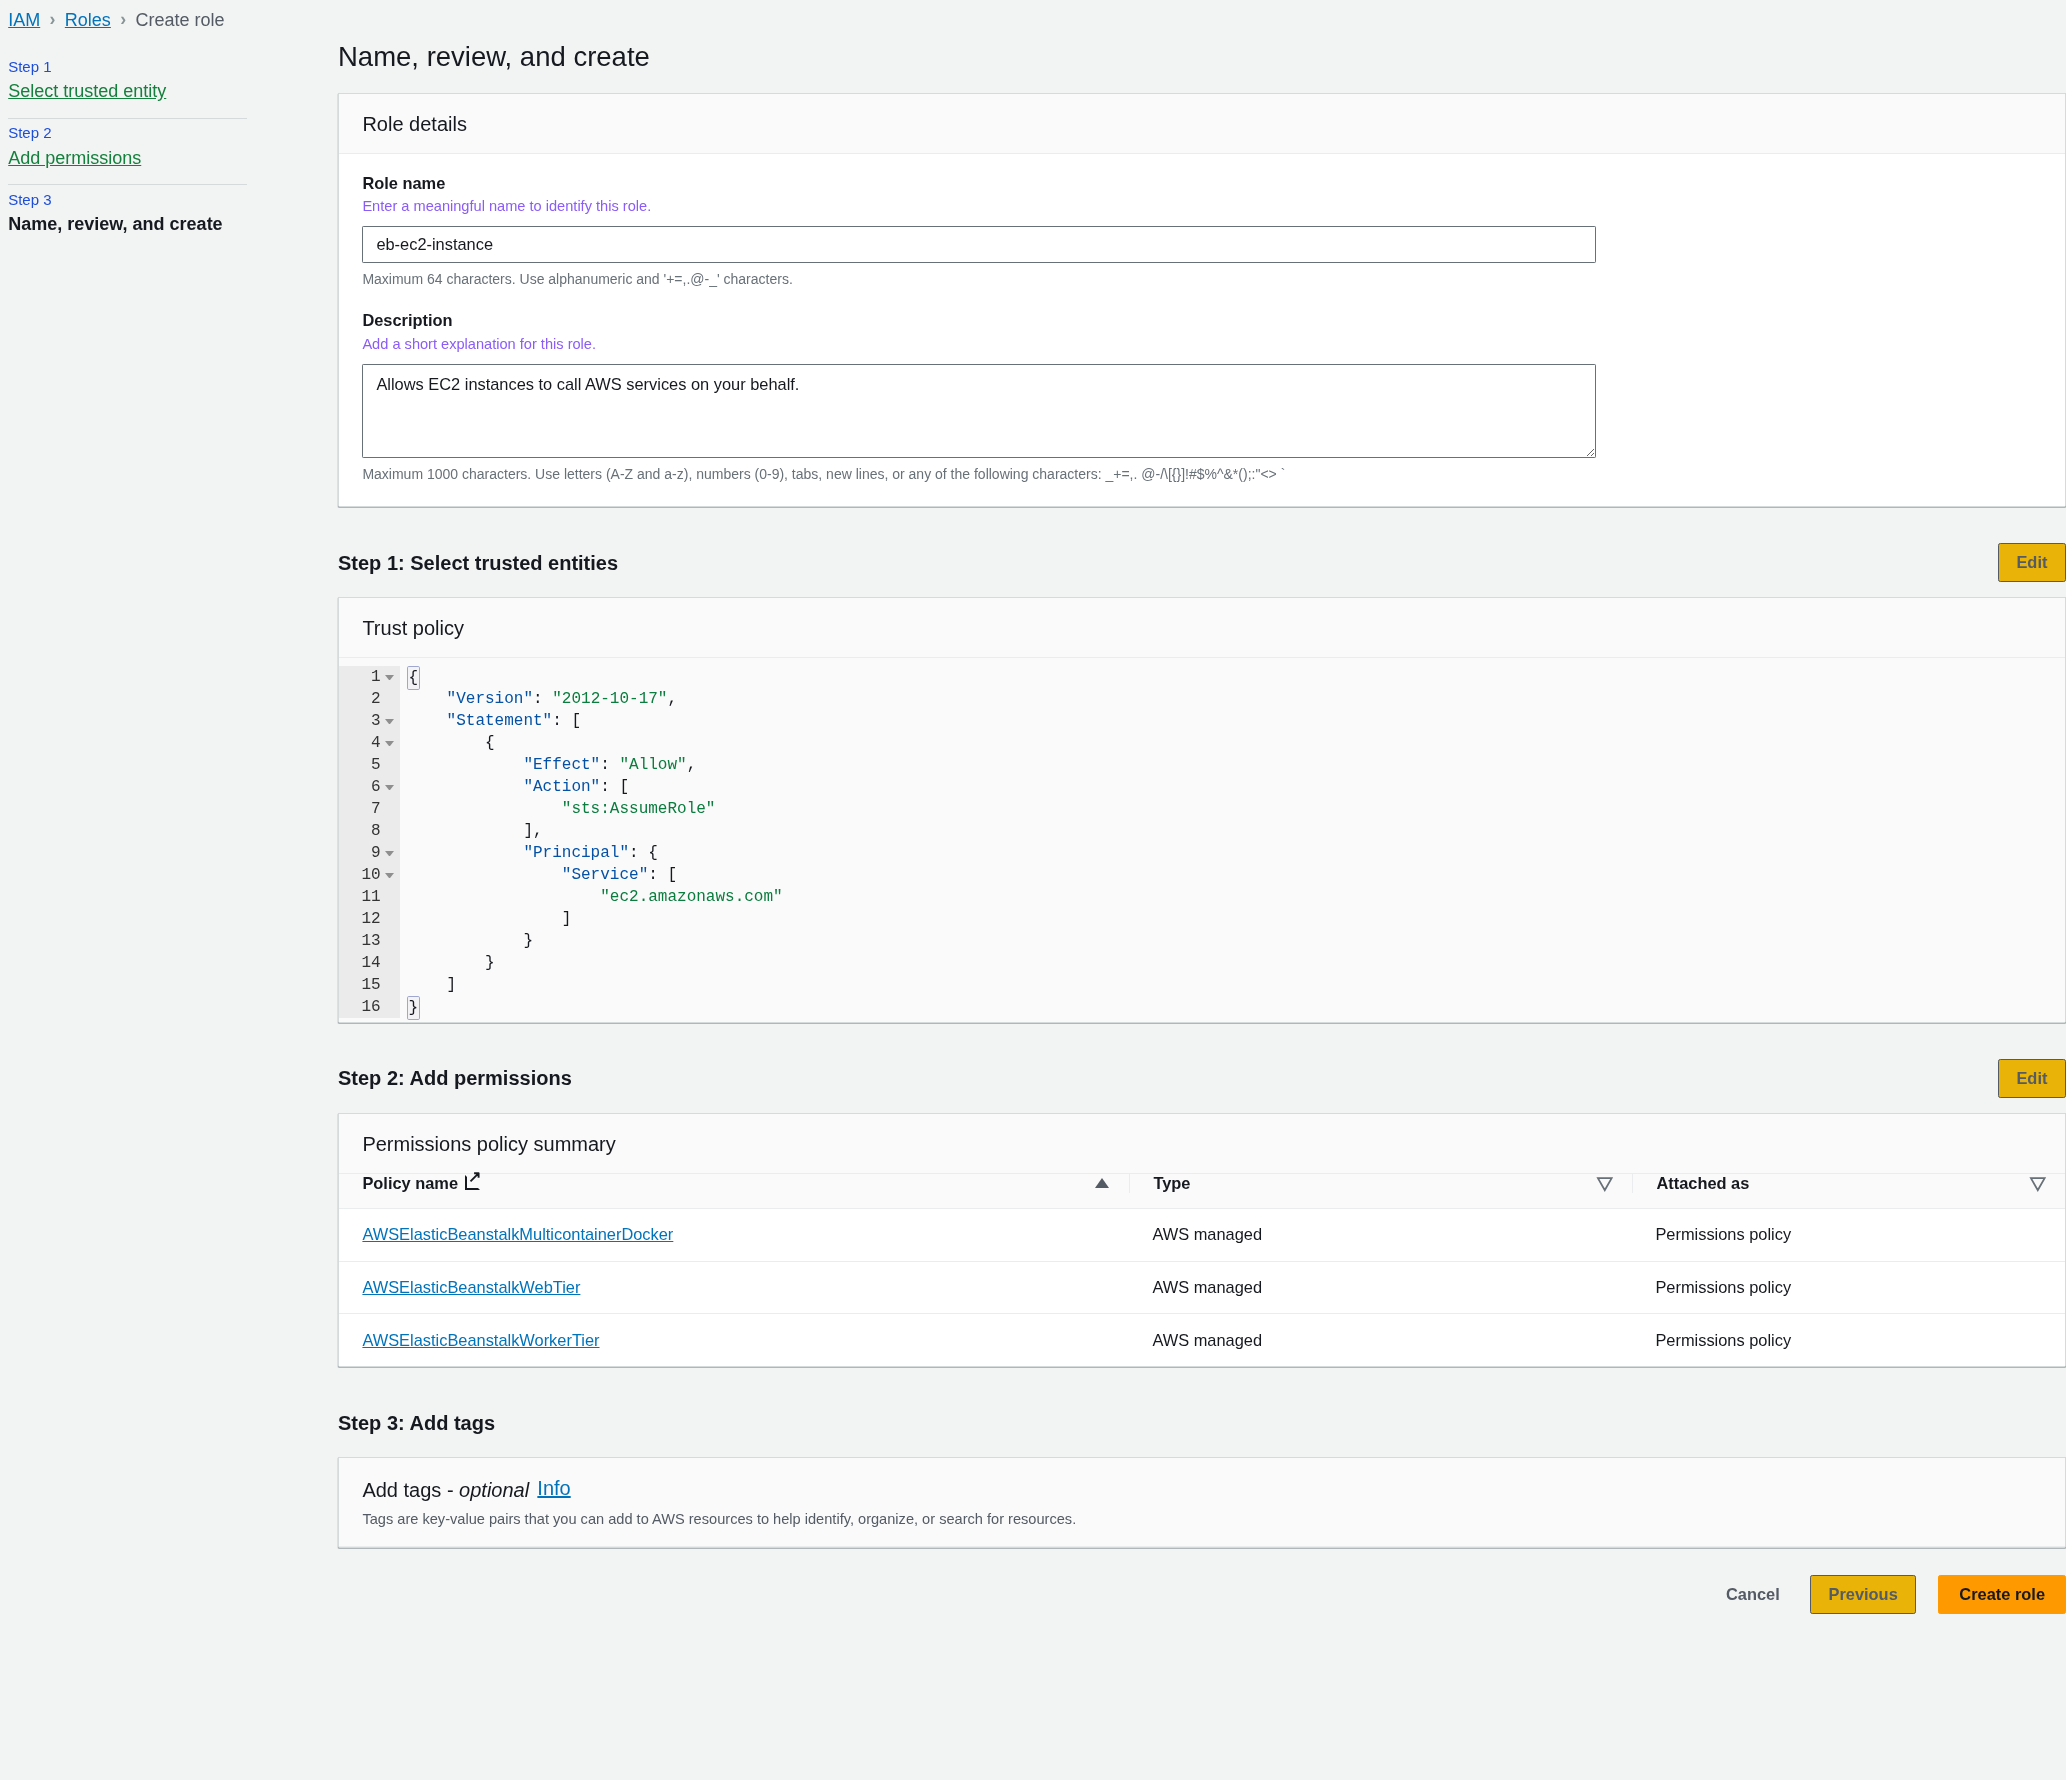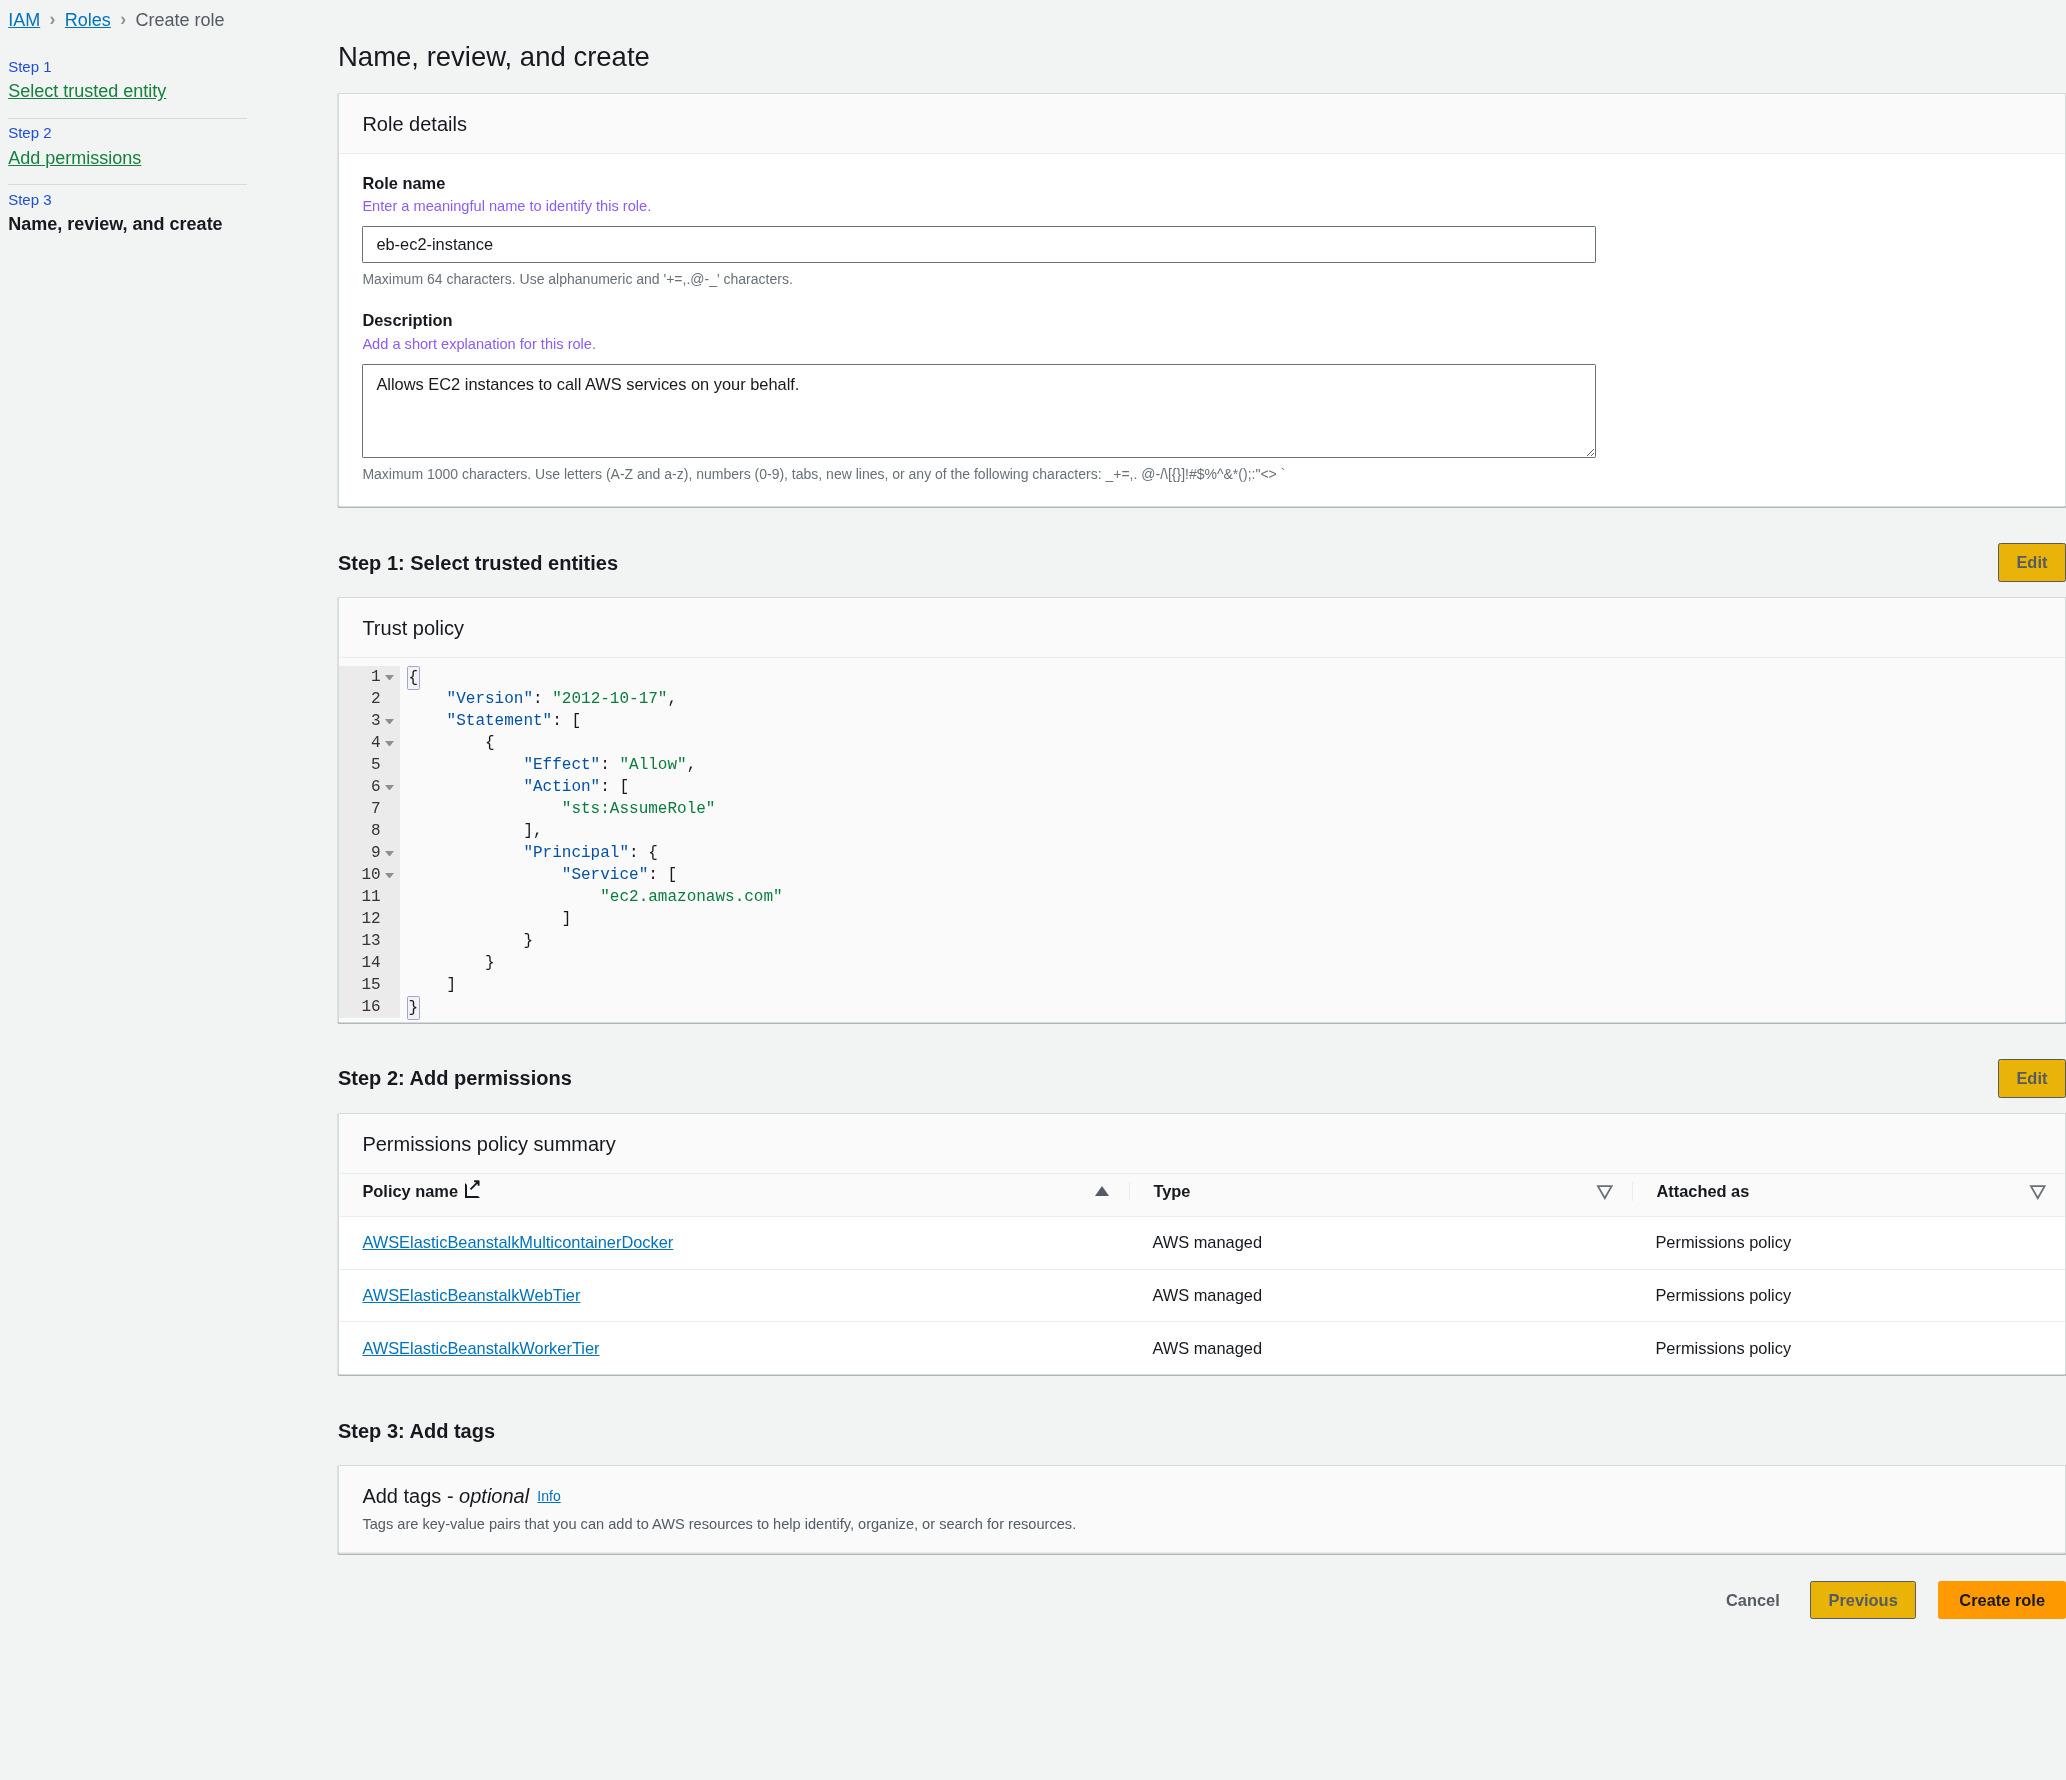--- a/index.html
+++ b/index.html
@@ -100,21 +100,21 @@
     font-size: 20px;
     color: #16191f;
     line-height: 1.2;
   }
   .card-title .opt {
     font-style: italic;
     font-weight: normal;
   }
   .info-link {
     color: #0073bb;
-    font-size: 14px;
+    font-size: 20px;
     text-decoration: underline;
     cursor: pointer;
     margin-left: 8.2px;
     vertical-align: 2.3px;
   }
   .card-sub {
     font-size: 14.6px;
     color: #545b64;
     margin-top: 7px;
     line-height: 1.35;
@@ -271,21 +271,21 @@
   
   table.ptable {
     width: 100%;
     border-collapse: collapse;
     font-size: 16.4px;
   }
   table.ptable thead th {
     background: #fafafa;
     border-top: 0.6px solid #eaeded;
     border-bottom: 0.6px solid #eaeded;
-    padding: 8px 0 15px 0;
+    padding: 0 0 15px 0;
     text-align: left;
     font-weight: bold;
     color: #16191f;
     vertical-align: middle;
   }
   .th-inner {
     display: flex;
     align-items: center;
     justify-content: space-between;
     padding: 0 20px 0 23.4px;

